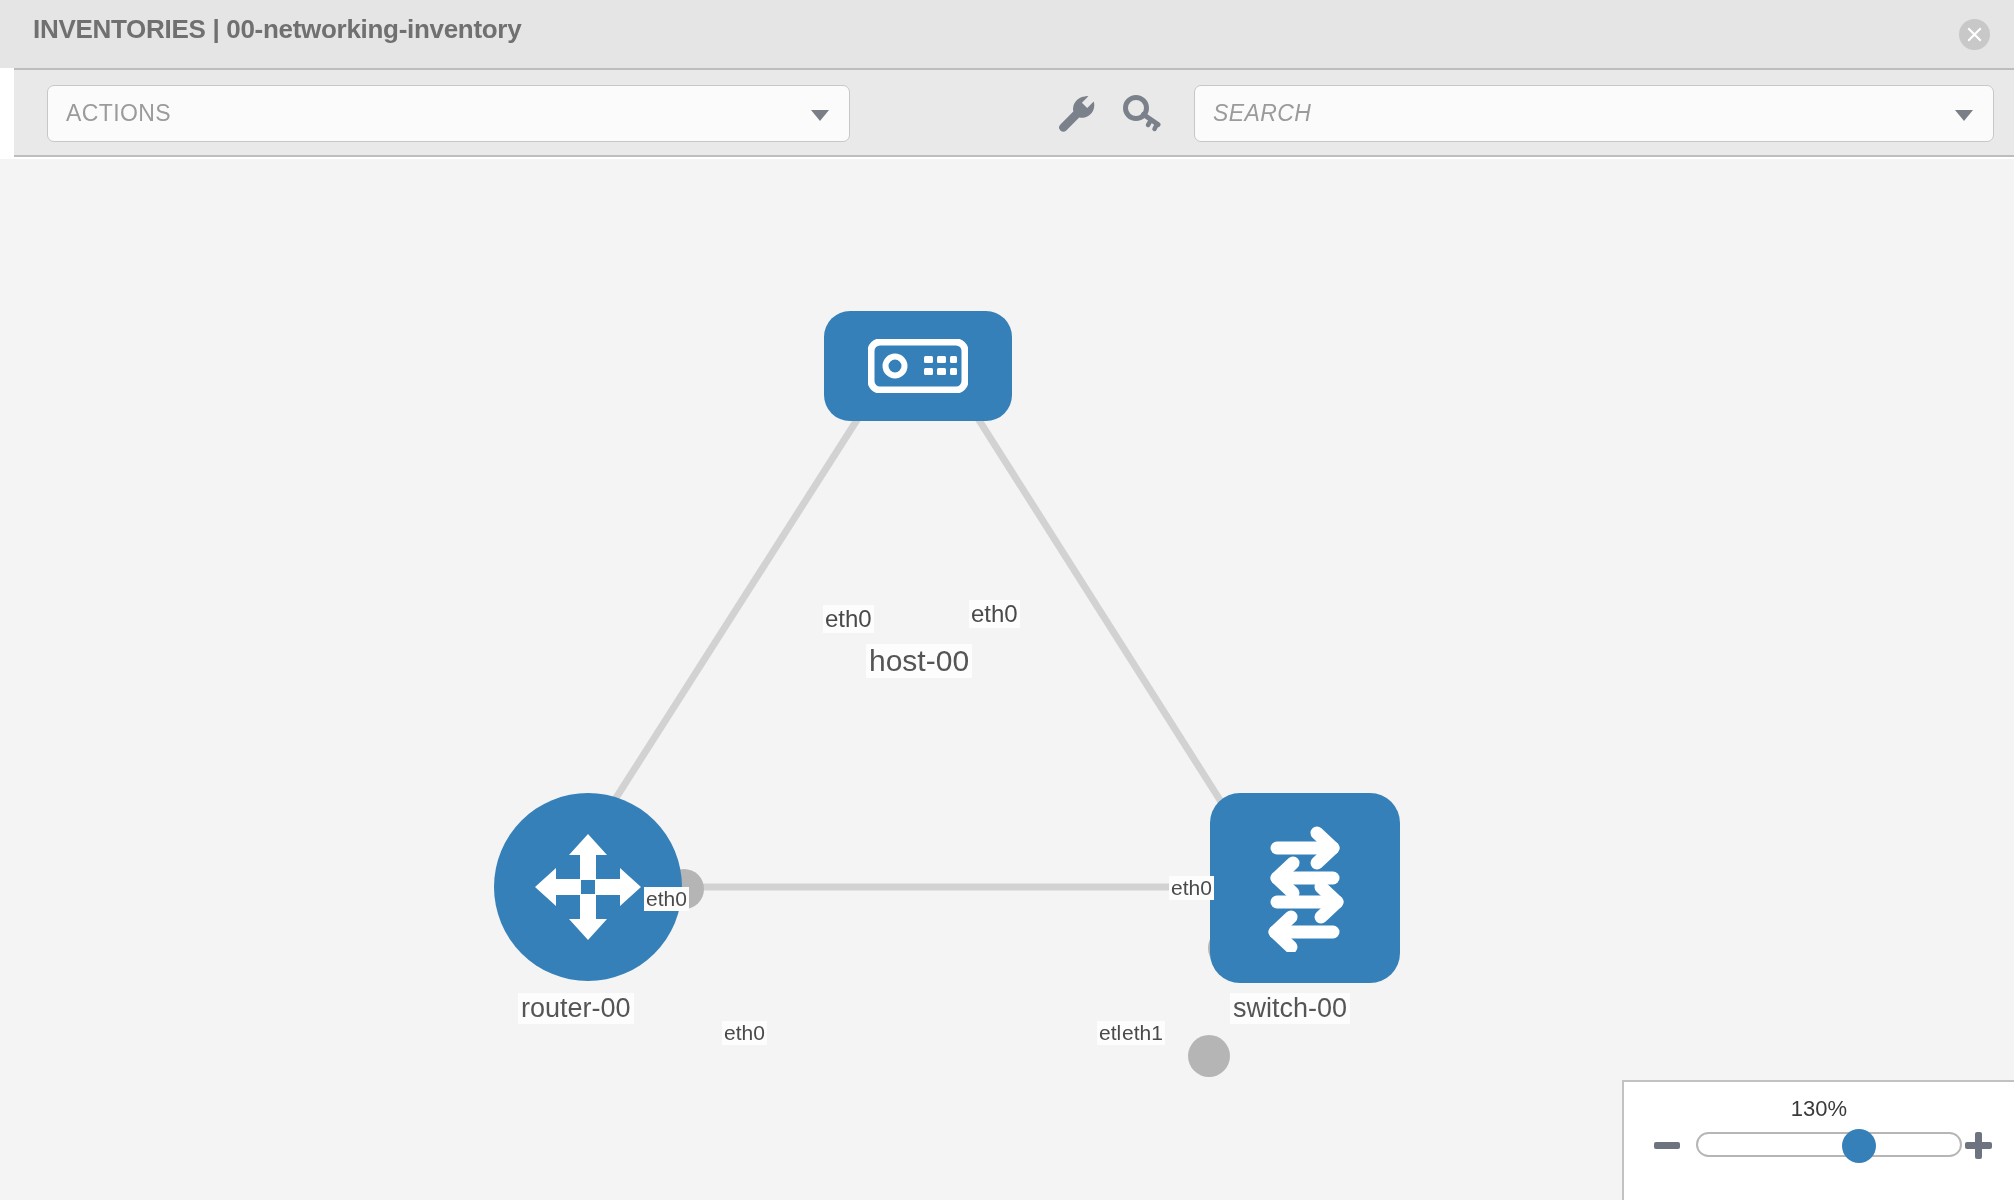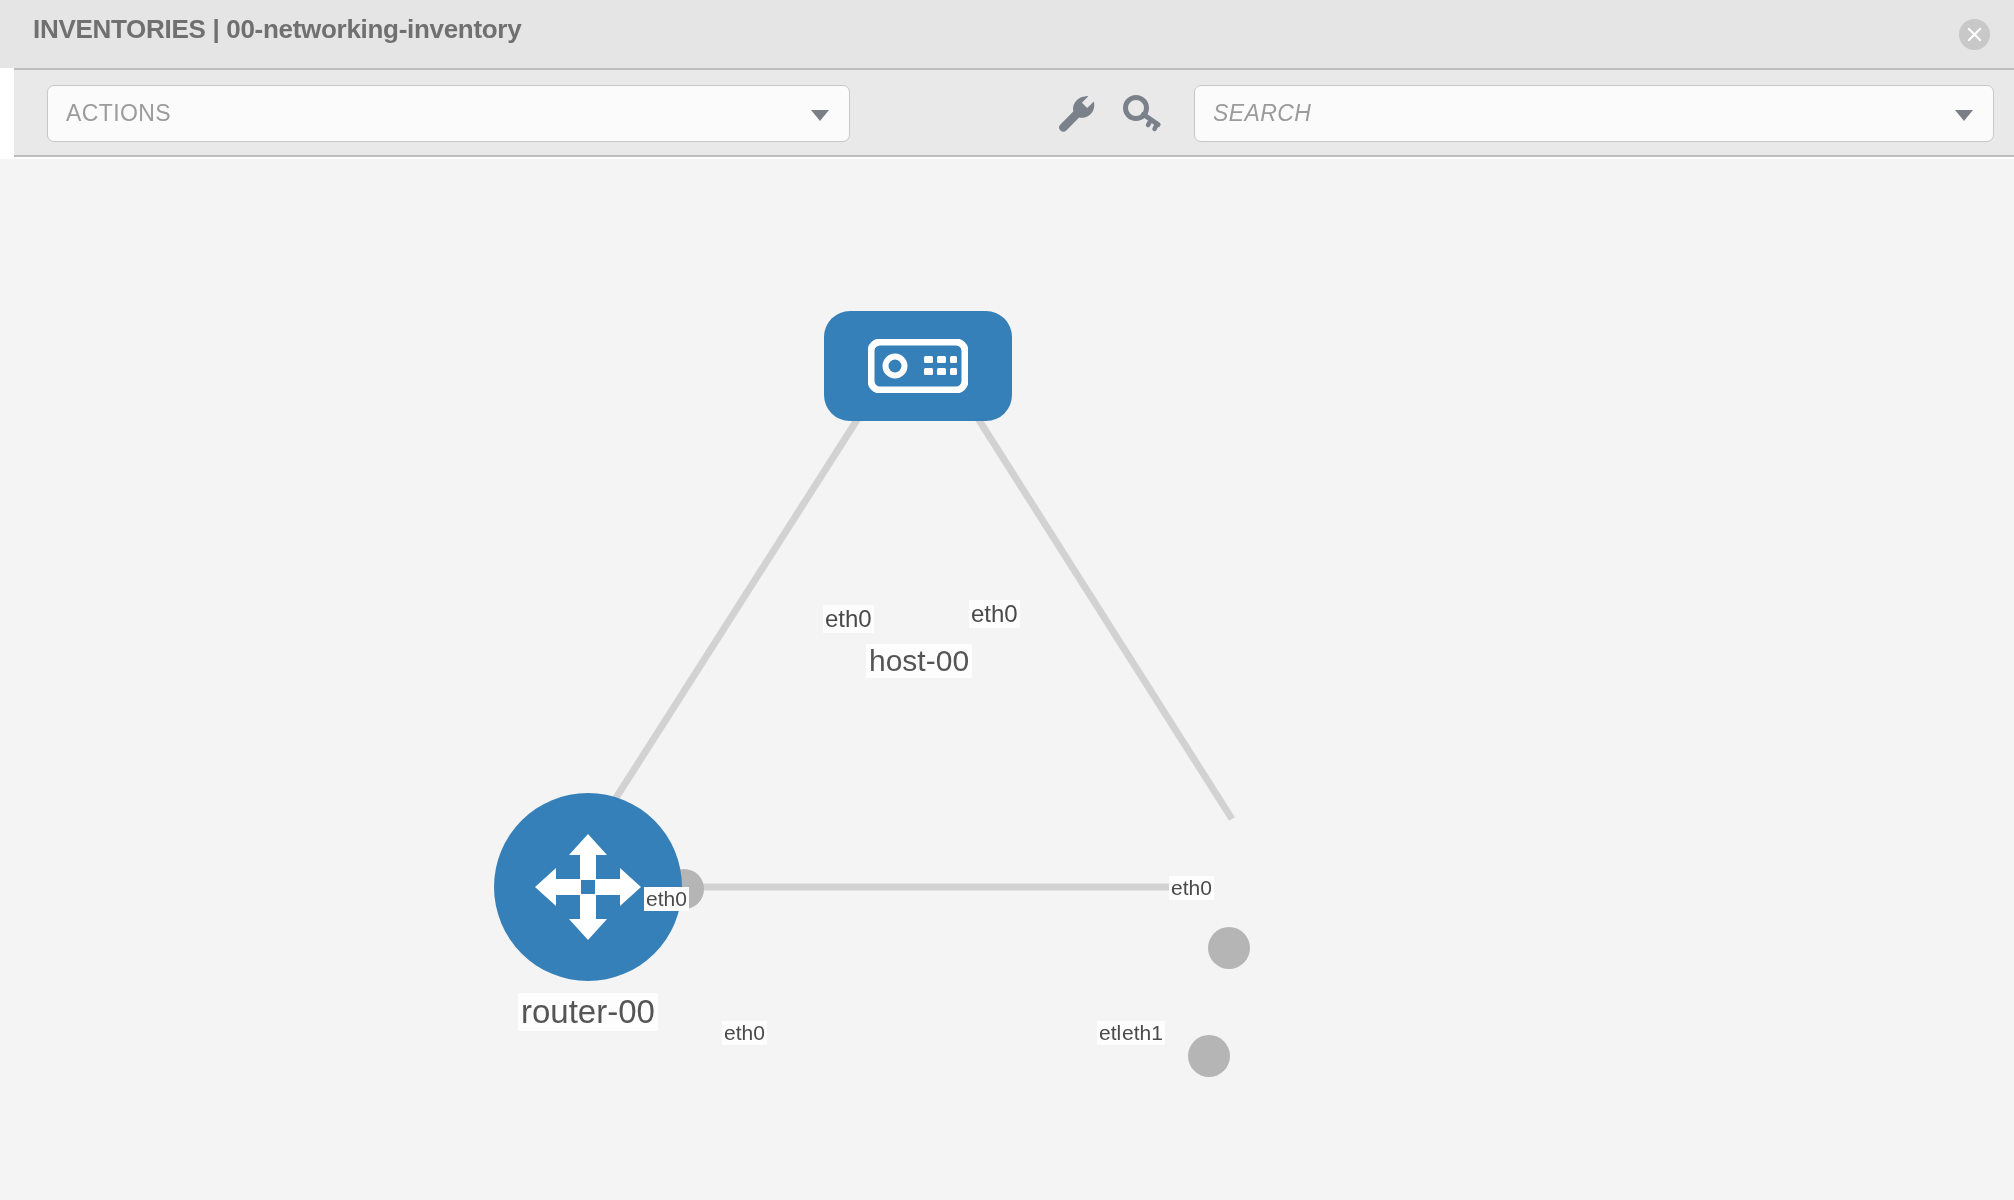--- a/index.html
+++ b/index.html
@@ -96,21 +96,21 @@
 
   
   .node { position: absolute; }
   .node-shape {
     background: #3580b8;
     display: flex; align-items: center; justify-content: center;
     cursor: pointer;
   }
   .node-label {
     position: absolute;
-    font-size: 33px; color: #555555;
+    font-size: 27px; color: #555555;
     background: #fdfdfd;
     white-space: nowrap;
     padding: 0 3px;
     text-align: center;
   }
   .port {
     position: absolute;
     background: #b5b5b5;
     border-radius: 50%;
   }
@@ -254,24 +254,53 @@
 
             <path d="M112 59 L91 40 V51 H66 V67 H91 V78 Z"></path>
 
             <path d="M6 59 L27 40 V51 H52 V67 H27 V78 Z"></path>
           </g>
         </svg>
       </div>
       <div class="node-label" style="left:24px; top:200px;">router-00</div>
     </div>
 
+    <div class="node" style="left:1210px; top:634px;">
+      <div class="node-shape" style="width:190px; height:190px; border-radius:30px;">
+        <svg width="128" height="128" viewBox="0 0 128 128">
+          <g stroke="#ffffff" stroke-width="13" fill="none" stroke-linecap="round" stroke-linejoin="round">
+
+            <path d="M36 24 H92"></path>
+            <path d="M76 9 L92 24 L76 39"></path>
+
+            <path d="M92 54 H36"></path>
+            <path d="M52 39 L36 54 L52 69"></path>
+
+            <path d="M36 78 H96"></path>
+            <path d="M80 63 L96 78 L80 93"></path>
+
+            <path d="M92 108 H34"></path>
+            <path d="M50 93 L34 108 L50 123"></path>
+          </g>
+        </svg>
+      </div>
+      <div class="node-label" style="left:20px; top:200px;">switch-00</div>
+    </div>
 
     <div class="edge-label" style="left:823px; top:446px; font-size:24px;">eth0</div>
     <div class="edge-label" style="left:969px; top:441px; font-size:24px;">eth0</div>
     <div class="edge-label" style="left:644px; top:728px;">eth0</div>
     <div class="edge-label" style="left:1169px; top:717px;">eth0</div>
     <div class="edge-label" style="left:722px; top:862px;">eth0</div>
     <div class="edge-label" style="left:1097px; top:862px;">etl</div>
     <div class="edge-label" style="left:1120px; top:862px;">eth1</div>
 
+    <div class="zoom-panel">
+      <div class="zoom-pct">130%</div>
+      <div class="zoom-minus"></div>
+      <div class="zoom-track">
+        <div class="zoom-thumb" id="zoom-thumb" style="left: 143.84px;"></div>
+      </div>
+      <div class="zoom-plus"></div>
+    </div>
 
   </div>
 </div>
 
 </body></html>

